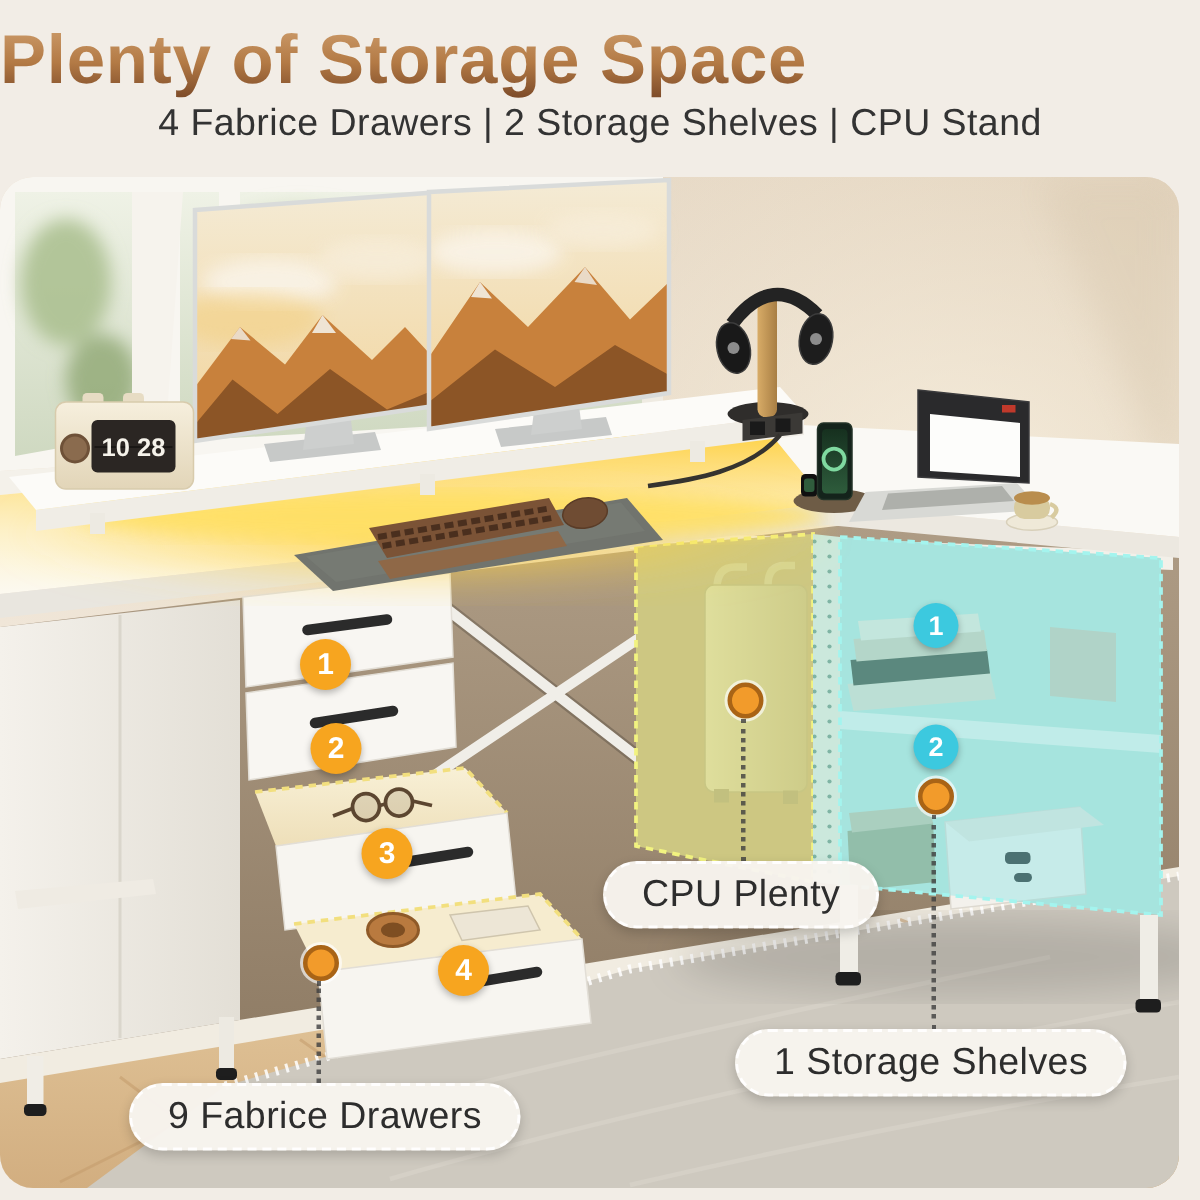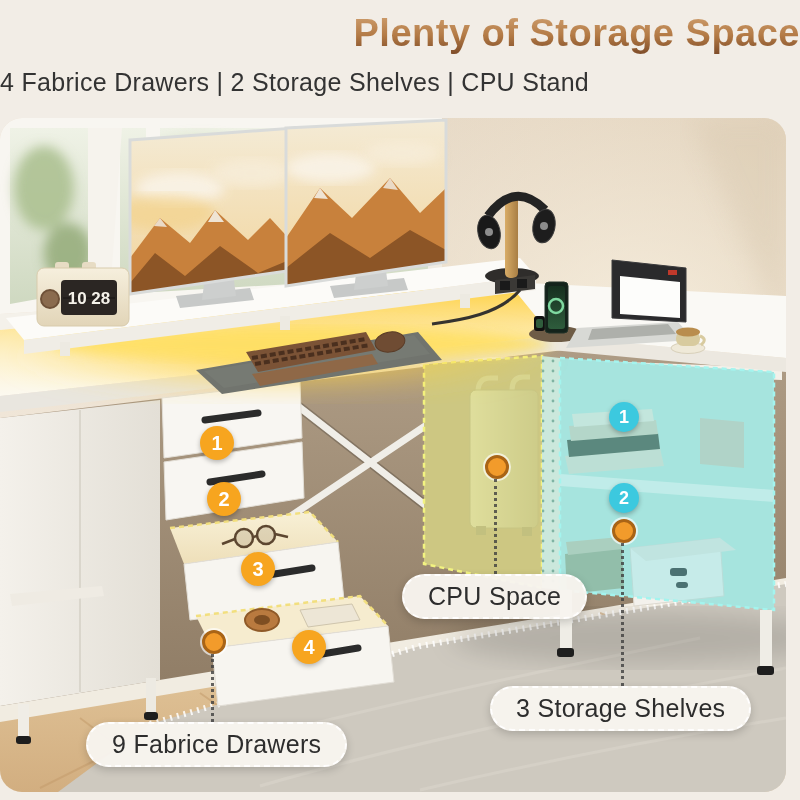--- a/index.html
+++ b/index.html
@@ -3,27 +3,27 @@
 <meta charset="utf-8">
 <style>
   html,body{margin:0;padding:0;}
   body{
     width:800px;height:800px;position:relative;overflow:hidden;
     background:#F2EDE6;
     font-family:"Liberation Sans", sans-serif;
   }
   .stage{position:absolute;inset:0;}
   .headline{
-    position:absolute;top:12px;left:0;width:800px;text-align:right;
-    font-size:38px;font-weight:700;letter-spacing:.5px;
+    position:absolute;top:12px;left:0;width:800px;text-align:left;
+    font-size:46px;font-weight:700;letter-spacing:.5px;
     background:linear-gradient(180deg,#D2A373 0%,#B37A45 55%,#7C4A28 100%);
     -webkit-background-clip:text;background-clip:text;color:transparent;
   }
   .subheadline{
-    position:absolute;top:68px;left:0;width:800px;text-align:left;
+    position:absolute;top:68px;left:0;width:800px;text-align:center;
     font-size:25px;font-weight:400;color:#333;letter-spacing:.3px;
   }
   .photo{
     position:absolute;left:0;top:118px;width:786px;height:674px;
     border-radius:22px;overflow:hidden;background:#E9DFD0;
   }
   .photo svg{position:absolute;inset:0;display:block;}
   .badge{
     position:absolute;width:34px;height:34px;border-radius:50%;
     background:#F7A51F;color:#fff;font-weight:700;font-size:20px;
@@ -394,17 +394,17 @@
     <div class="badge cyan" style="left:609px;top:284px">1</div>
     <div class="badge cyan" style="left:609px;top:365px">2</div>
 
     <div class="dot" style="left:202px;top:512px"></div>
     <div class="leader" style="left:211px;top:536px;height:68px"></div>
     <div class="dot" style="left:485px;top:337px"></div>
     <div class="leader" style="left:494px;top:361px;height:95px"></div>
     <div class="dot" style="left:612px;top:401px"></div>
     <div class="leader" style="left:621px;top:425px;height:143px"></div>
 
-    <div class="pill" style="left:402px;top:456px">CPU Space</div>
-    <div class="pill" style="left:490px;top:568px">3 Storage Shelves</div>
+    <div class="pill" style="left:402px;top:456px">CPU Plenty</div>
+    <div class="pill" style="left:490px;top:568px">1 Storage Shelves</div>
     <div class="pill" style="left:86px;top:604px">9 Fabrice Drawers</div>
   </div>
 </div>
 
 </body></html>

